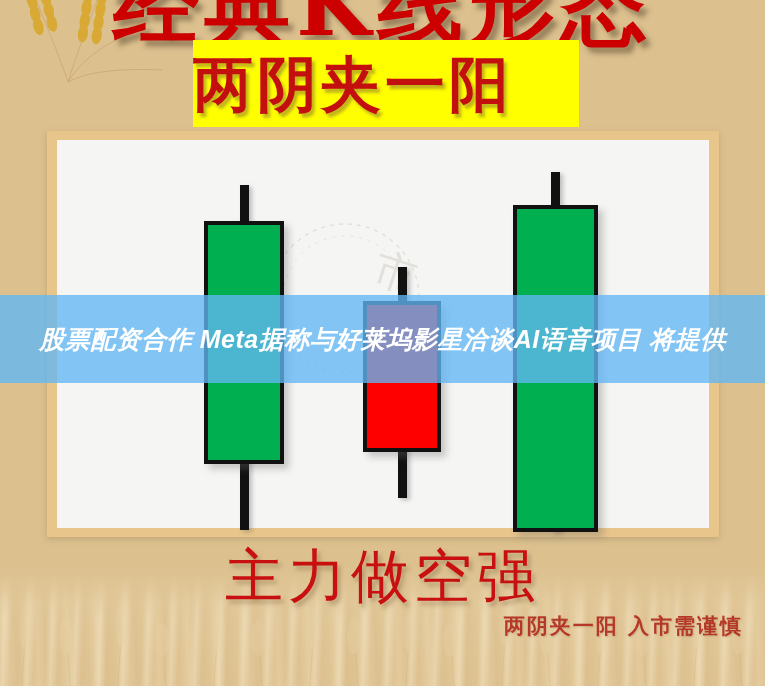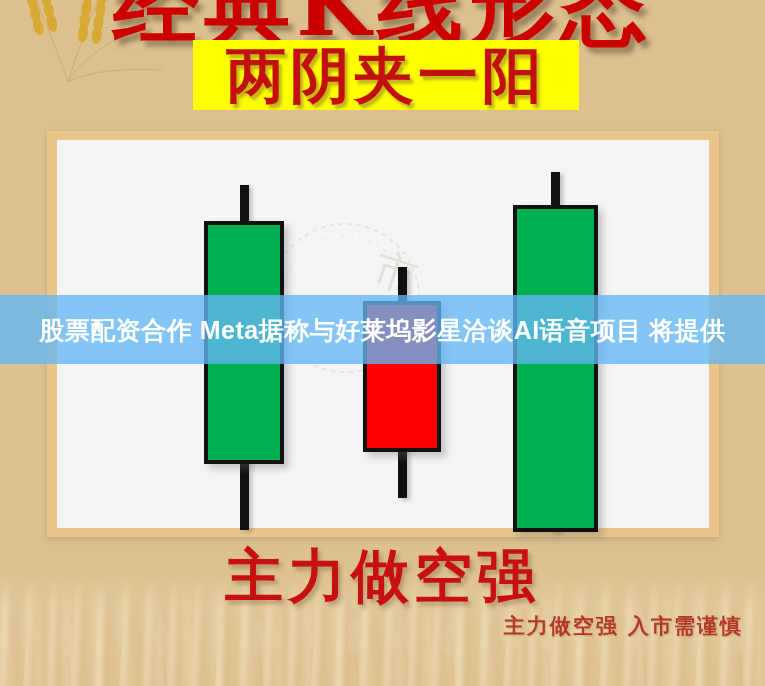--- a/index.html
+++ b/index.html
@@ -79,25 +79,24 @@
     white-space: nowrap;
     pointer-events: none;
   }
 
   
   .banner {
     position: absolute;
     left: 193px;
     top: 40px;
     width: 386px;
-    height: 70px;
+    height: 87px;
     background: #ffff00;
     display: flex;
     align-items: center;
-    justify-content: center;
   }
   .banner-text {
     font-family: "DejaVu Serif", serif;
     font-weight: bold;
     font-size: 60px;
     letter-spacing: 4px;
     color: #c40f0f;
     text-shadow: 3px 4px 3px rgba(120,90,60,0.45);
     white-space: nowrap;
     line-height: 1;
@@ -151,21 +150,21 @@
   }
 
   
   .caption {
     position: absolute;
     left: 0;
     top: 538px;
     width: 765px;
     text-align: center;
     font-family: "DejaVu Serif", serif;
-    font-weight: bold;
+    font-weight: normal;
     font-size: 58px;
     letter-spacing: 5px;
     color: #c81010;
     text-shadow: 3px 4px 4px rgba(120,90,60,0.40);
     white-space: nowrap;
     pointer-events: none;
   }
 
   
   .disclaimer {
@@ -182,28 +181,29 @@
     white-space: nowrap;
     pointer-events: none;
   }
 
   
   .overlay-band {
     position: absolute;
     left: 0;
     top: 295px;
     width: 765px;
-    height: 69px;
+    height: 88px;
     background: rgba(97, 183, 245, 0.78);
     display: flex;
     flex-direction: column;
     align-items: center;
     justify-content: center;
     box-sizing: border-box;
     padding: 8px 18px;
+    font-style: italic;
   }
   .overlay-line {
     color: #ffffff;
     font-family: "Liberation Sans", sans-serif;
     font-weight: bold;
     font-size: 25px;
     line-height: 38px;
     letter-spacing: 0.5px;
     text-align: center;
     white-space: nowrap;
@@ -313,19 +313,19 @@
       <div class="candle">
         <div class="wick" style="left:494px; top:32px; height:360px;"></div>
         <div class="body" style="left:456px; top:65px; width:85px; height:327px; background:#00B050;"></div>
       </div>
 
     </div>
   </div>
 
   <div class="caption">主力做空强</div>
 
-  <div class="disclaimer">主力做空强  入市需谨慎</div>
+  <div class="disclaimer">两阴夹一阳  入市需谨慎</div>
 
   <div class="overlay-band">
     <div class="overlay-line">股票配资合作 Meta据称与好莱坞影星洽谈AI语音项目 将提供</div>
   </div>
 
 </div>
 
 </body></html>

